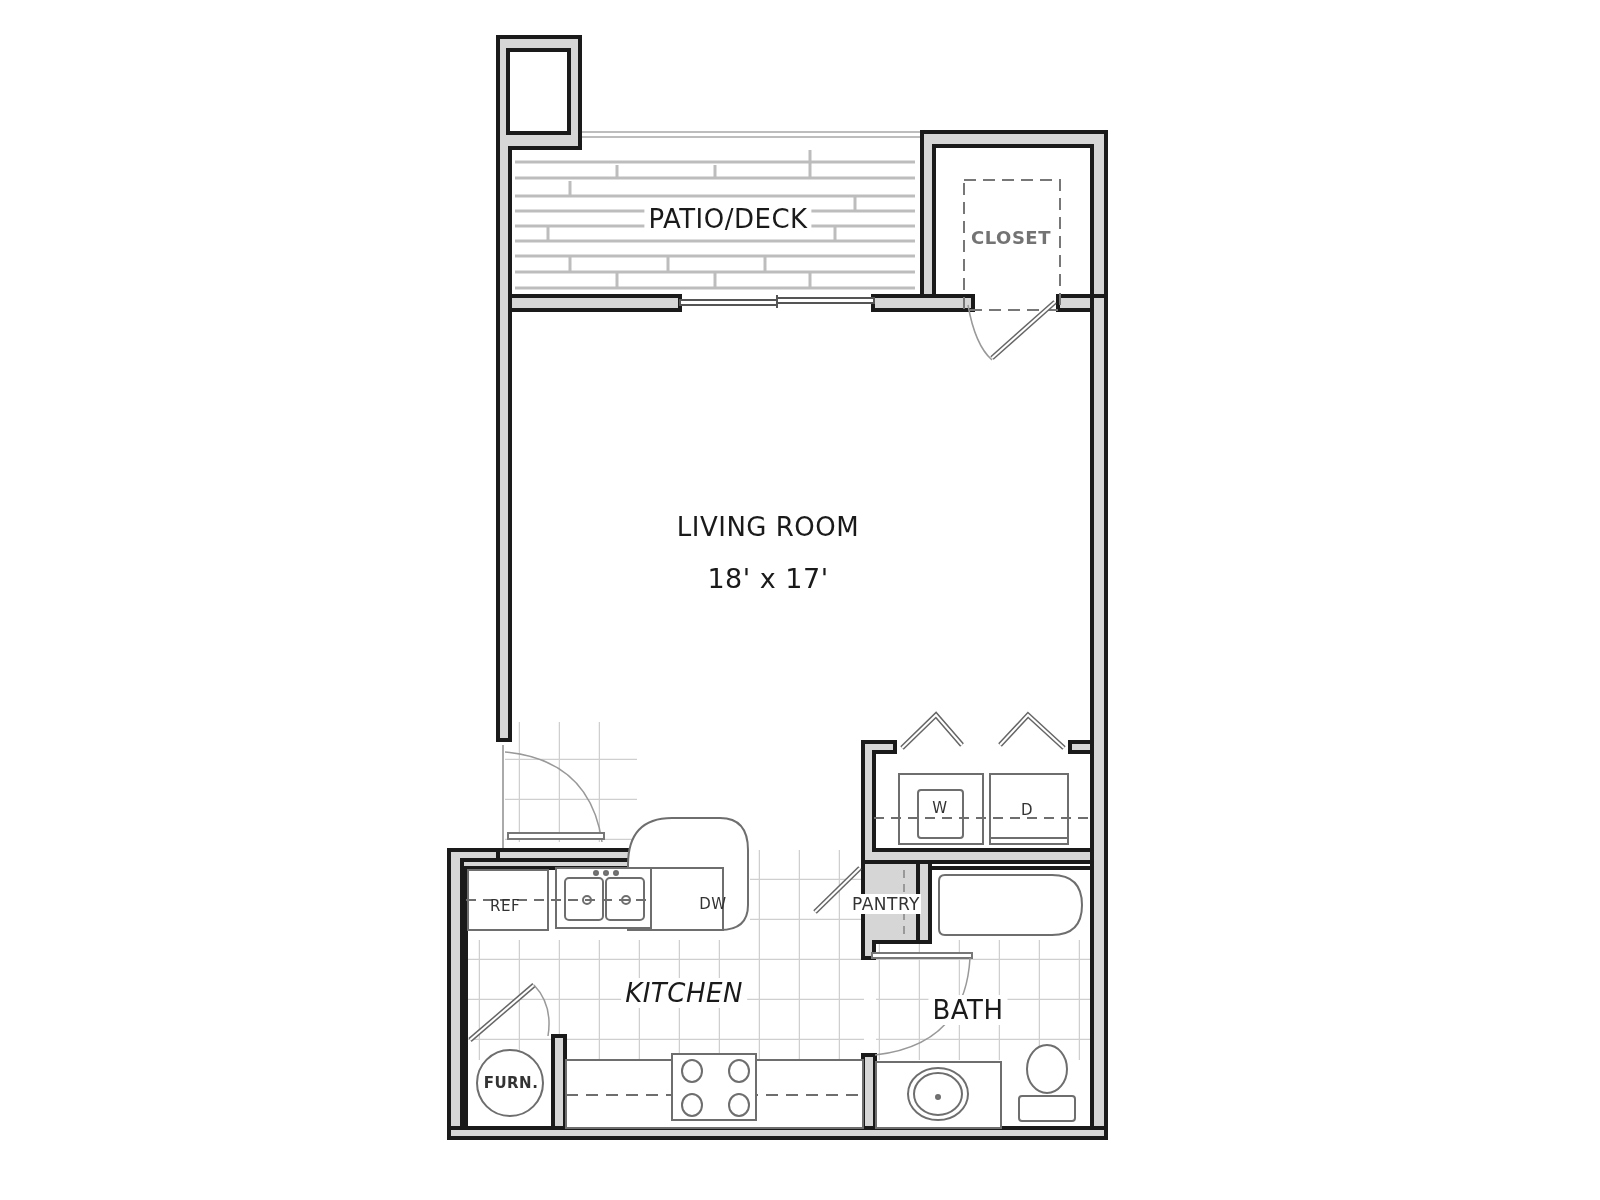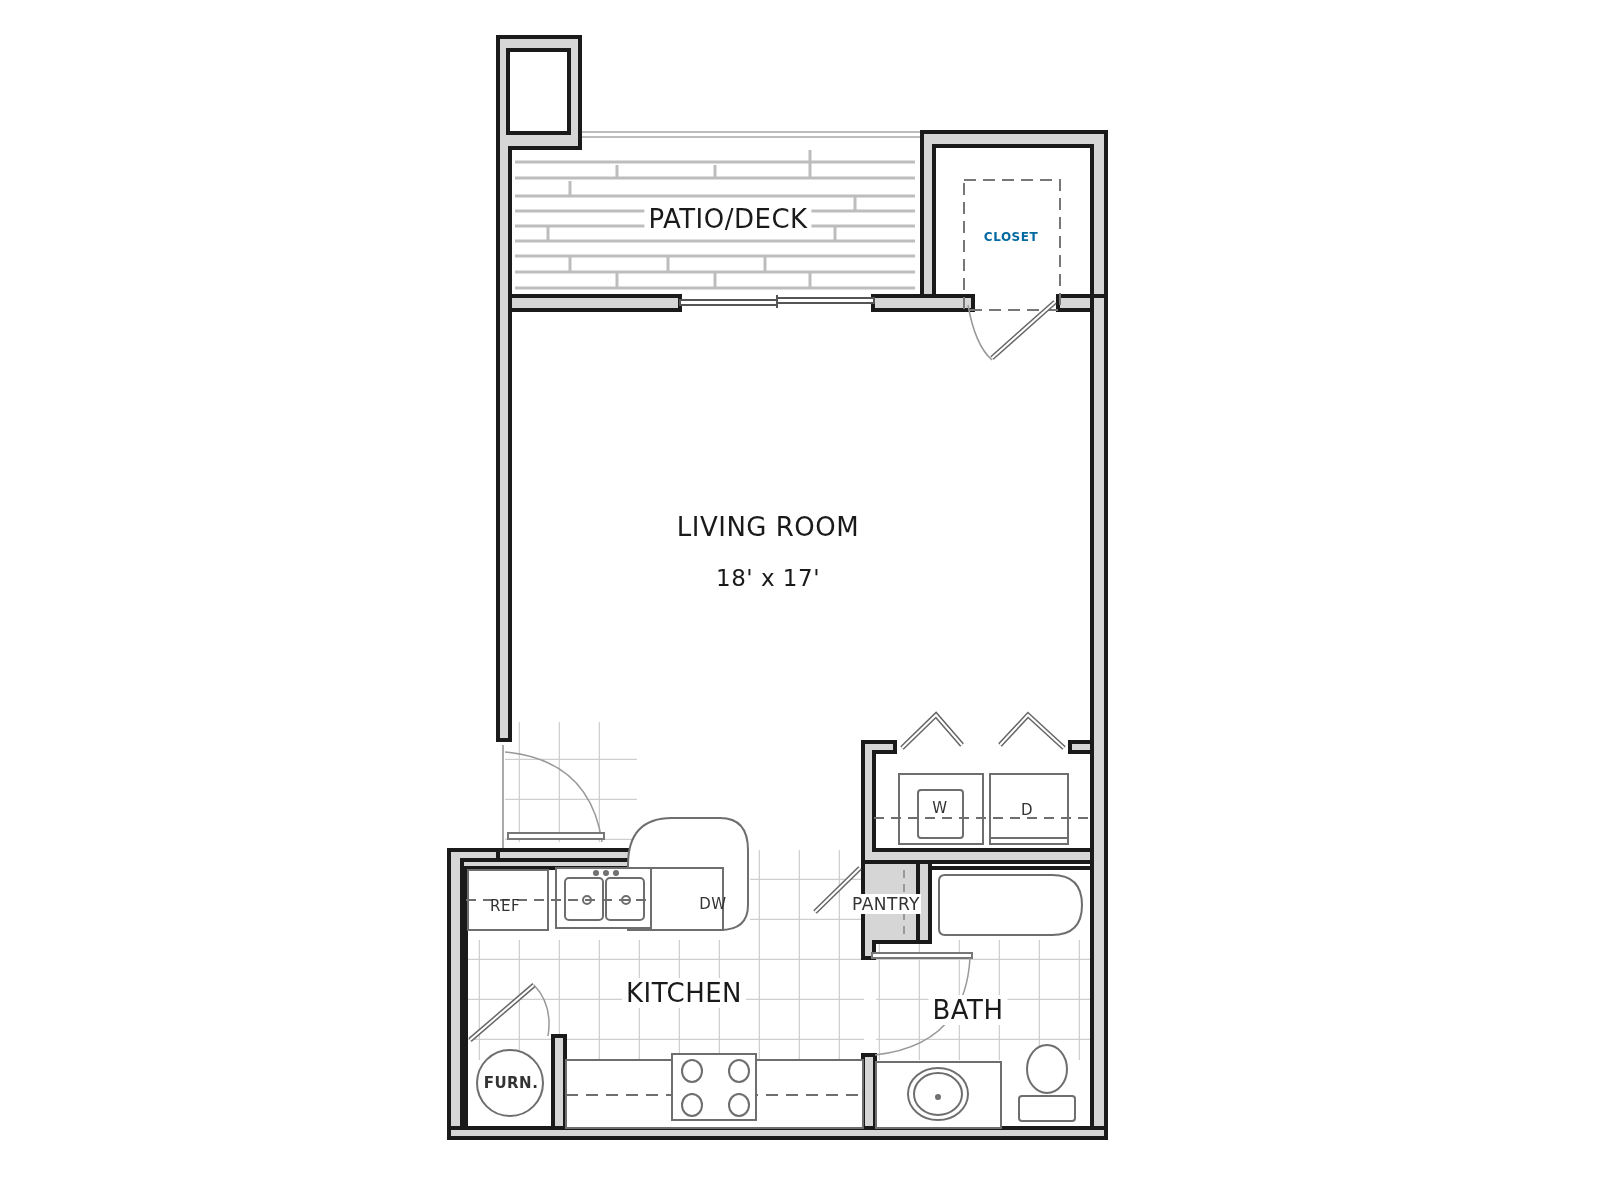--- a/index.html
+++ b/index.html
@@ -1,21 +1,21 @@
 <!DOCTYPE html>
 <html><head>
 <meta charset="utf-8">
 <style>
   html, body { margin: 0; padding: 0; background: #ffffff; }
   body { width: 1600px; height: 1200px; position: relative; overflow: hidden; font-family: "DejaVu Sans", sans-serif; }
   #plan { position: absolute; left: 0; top: 0; width: 1600px; height: 1200px; }
   .lbl { position: absolute; color: #1a1a1a; font-family: "DejaVu Sans", sans-serif; white-space: nowrap; transform: translate(-50%, -50%); letter-spacing: 0.5px; }
   .lbl-lg { font-size: 26px; }
-  .lbl-md { font-size: 23px; }
-  .lbl-sm { font-size: 12px; font-weight: bold; color: #0369a1; }
+  .lbl-md { font-size: 27px; }
+  .lbl-sm { font-size: 18px; font-weight: bold; color: #737373; }
   .lbl-xs { font-size: 15px; color: #333; }
   .lbl-bg { background: #ffffff; padding: 0 4px; }
 </style>
 </head>
 <body>
 
 <svg id="plan" viewBox="0 0 1600 1200" xmlns="http://www.w3.org/2000/svg">
   <defs>
     <pattern id="tile" x="0" y="0" width="40" height="40" patternUnits="userSpaceOnUse">
       <rect width="40" height="40" fill="#ffffff"></rect>
@@ -194,20 +194,20 @@
 
     <ellipse cx="1047" cy="1069" rx="20" ry="24"></ellipse>
     <rect x="1019" y="1096" width="56" height="25" rx="3"></rect>
   </g>
 </svg>
 
 <div class="lbl lbl-lg lbl-bg" style="left:728px; top:219px;">PATIO/DECK</div>
 <div class="lbl lbl-sm" style="left:1011px; top:237px;">CLOSET</div>
 <div class="lbl lbl-lg" style="left:768px; top:527px;">LIVING ROOM</div>
 <div class="lbl lbl-md" style="left:768px; top:578px;">18' x 17'</div>
-<div class="lbl lbl-lg lbl-bg" style="left:684px; top:993px;">KITCHEN</div>
+<div class="lbl lbl-lg lbl-bg" style="left:684px; top:993px;font-style:italic;">KITCHEN</div>
 <div class="lbl lbl-lg lbl-bg" style="left:968px; top:1010px;">BATH</div>
 <div class="lbl lbl-xs lbl-bg" style="left:886px; top:904px; font-size:17px; padding:0 1px;">PANTRY</div>
 <div class="lbl lbl-xs" style="left:505px; top:906px;text-align:right;">REF</div>
 <div class="lbl lbl-xs" style="left:713px; top:904px;">DW</div>
 <div class="lbl lbl-xs" style="left:940px; top:808px;">W</div>
 <div class="lbl lbl-xs" style="left:1027px; top:810px;">D</div>
 <div class="lbl lbl-xs" style="left:511px; top:1083px; font-weight:bold;">FURN.</div>
 
 </body></html>

